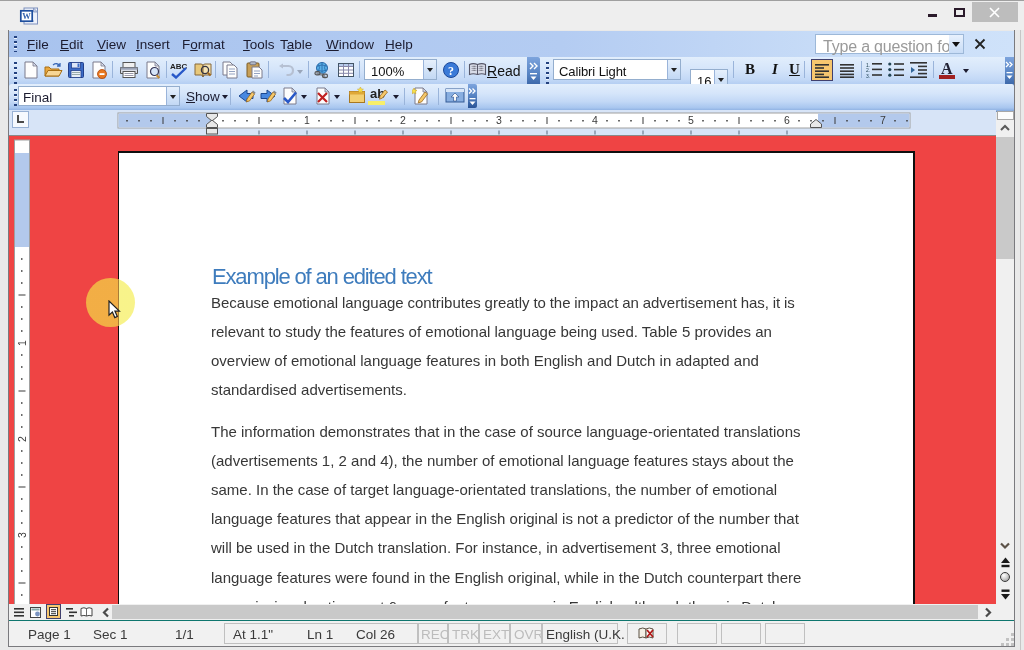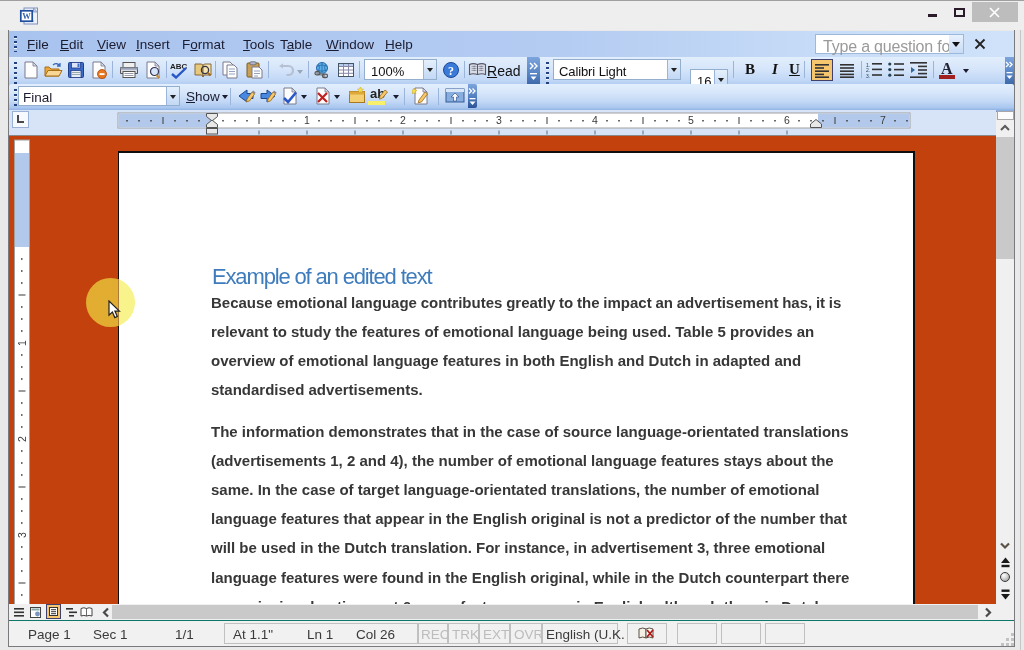--- a/index.html
+++ b/index.html
@@ -36,25 +36,25 @@
 .combo .arr { position:absolute; right:0px; top:0px; bottom:0px; width:13px;
   background:linear-gradient(#e6f0fc,#c2d8f4); border-left:1px solid #9ab4da; }
 .arr:after { content:""; position:absolute; left:3px; top:8px; border:3.5px solid transparent; border-top:4px solid #202020; }
 .chevbox { position:absolute; top:0; height:100%; width:12px; background:linear-gradient(#7da4dd 0%,#5582c2 50%,#2a5496 100%); border-radius:0 2px 2px 0; }
 
 
 #rulerrow { position:absolute; left:9px; top:110px; width:987px; height:26px; background:#d7e4f7; }
 #tabbox { position:absolute; left:3px; top:1px; width:17px; height:17px; background:#f6f9fe; border:1px solid #98b1d4; }
 
 
-#main { position:absolute; left:9px; top:136px; width:987px; height:468px; background:#c2410c; overflow:hidden; }
+#main { position:absolute; left:9px; top:136px; width:987px; height:468px; background:#ef4444; overflow:hidden; }
 
 
 #page { position:absolute; left:109px; top:15px; width:797px; height:600px; background:#fff; border:2px solid #0e0e0e; border-left-width:1px; border-bottom:none; }
-.bodyline { position:absolute; white-space:nowrap; font-size:15px; color:#373737; line-height:15px;font-weight:bold; }
+.bodyline { position:absolute; white-space:nowrap; font-size:15px; color:#373737; line-height:15px; }
 
 
 #vscroll { position:absolute; left:996px; top:120px; width:18px; height:500px; background:#f0f0f0; }
 #hscrollrow { position:absolute; left:9px; top:604px; width:987px; height:16px; background:#f0f0f0; }
 
 
 #statusbar { position:absolute; left:9px; top:620px; width:1005px; height:26px; background:#f1f1f1; border-top:1px solid #0f766e; }
 .stxt { position:absolute; top:6px; font-size:13.5px; color:#3a3a3a; }
 .sbox { position:absolute; top:2px; height:21px; border:1px solid #c0c0c0; }
 .sgray { position:absolute; top:6px; font-size:13.5px; color:#bcbcbc; }

